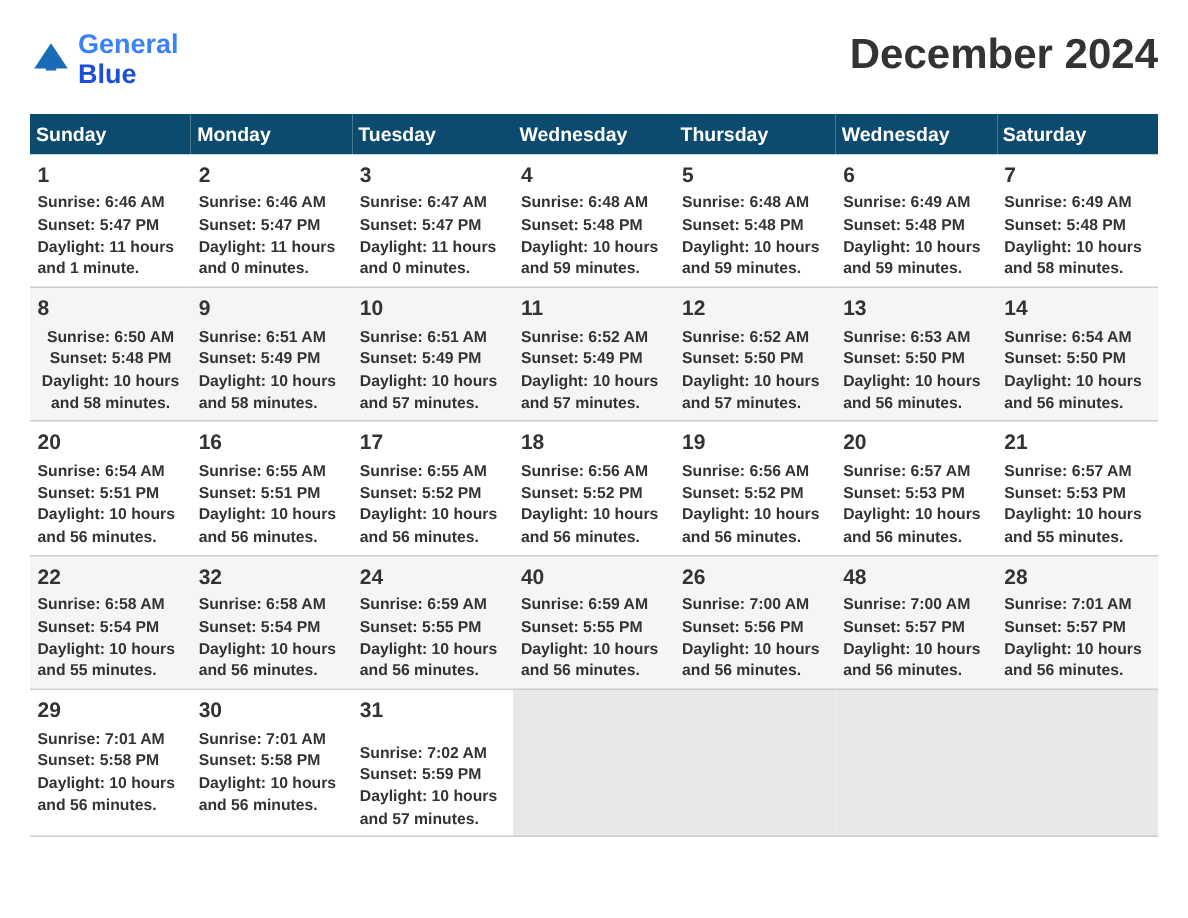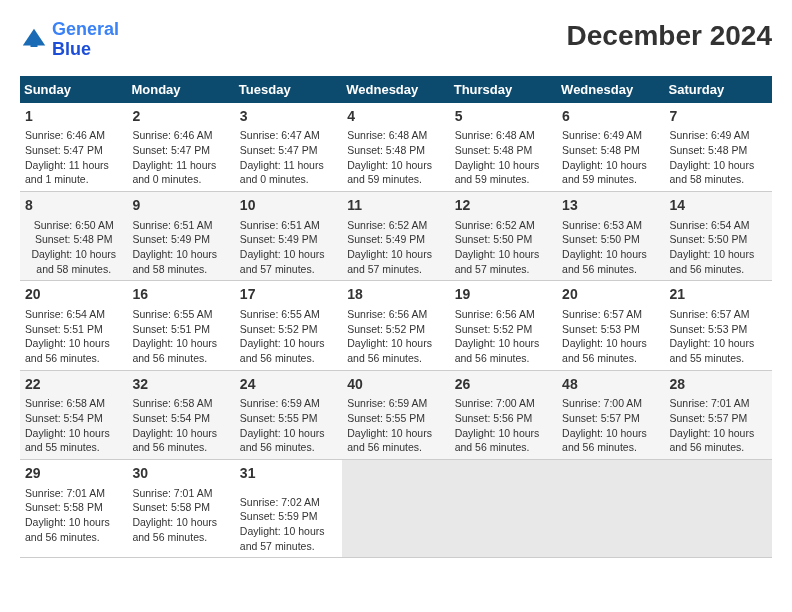--- a/index.html
+++ b/index.html
@@ -69,20 +69,21 @@
     }
     .day-num {
       font-size: 14px;
       font-weight: bold;
       display: block;
       margin-bottom: 2px;
     }
     .day-info {
       font-size: 10.5px;
       color: #333;
+      font-weight: bold;
     }
     td.empty { background: #e8e8e8; }
   </style>
 </head>
 <body>
 
 <div class="header">
   <div class="logo">
     <svg class="logo-icon" viewBox="0 0 40 40">
       <polygon points="20,4 36,28 4,28" fill="#1a6bb5"></polygon>

